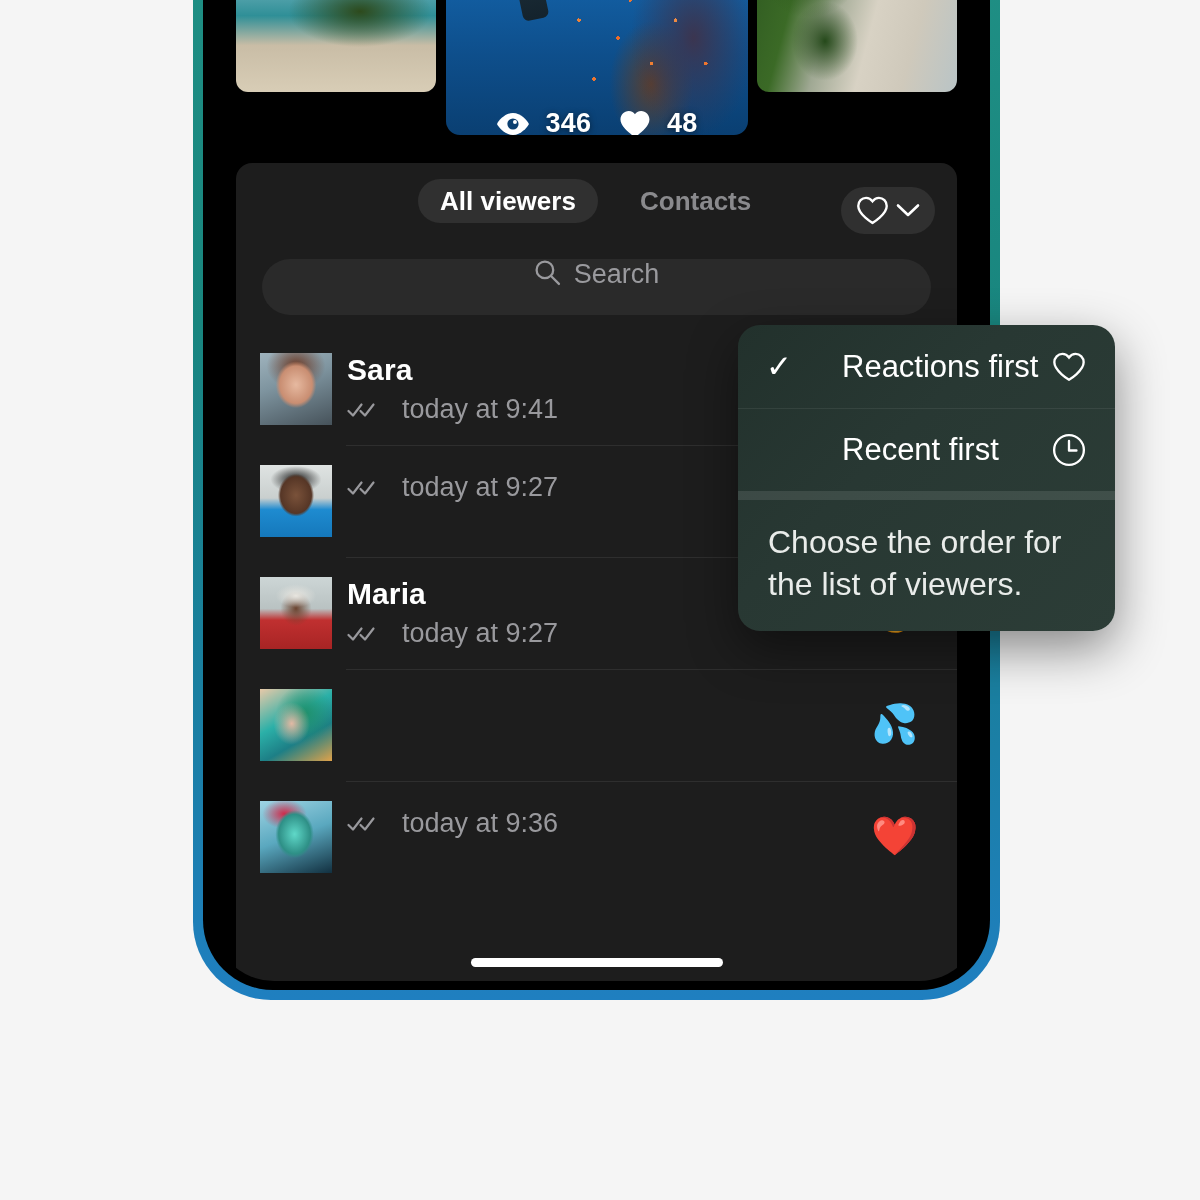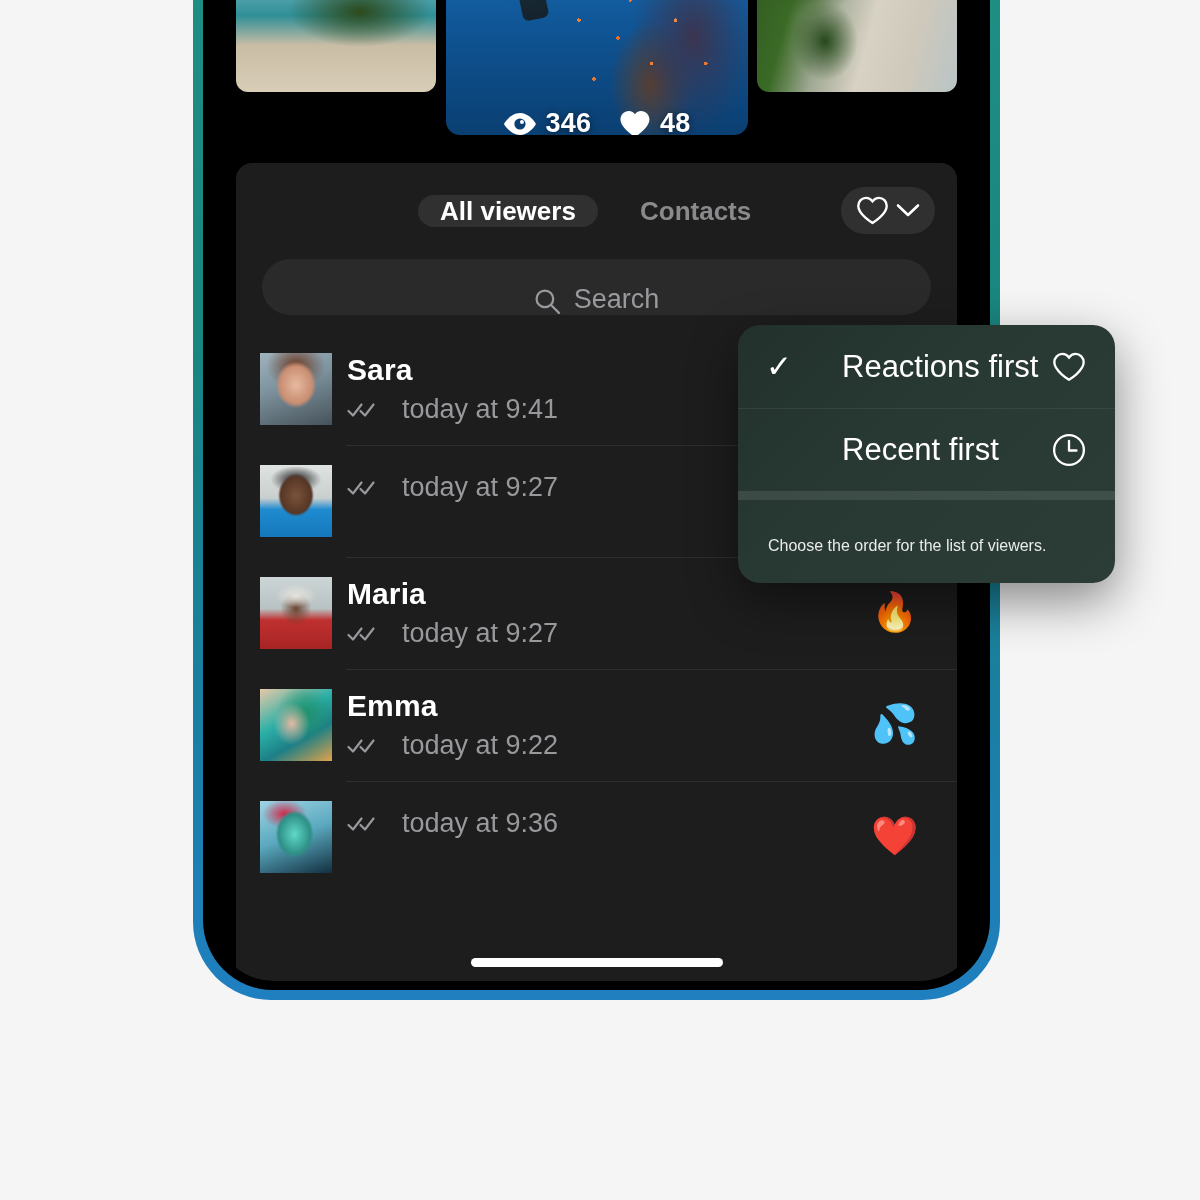--- a/index.html
+++ b/index.html
@@ -85,46 +85,46 @@
       radial-gradient(ellipse 50px 60px at 34% 76%, #25491a 0%, rgba(37,73,26,0) 66%),
       linear-gradient(105deg,#2c5520 0%,#3b6a26 26%,#9fa893 42%,#d8d2c4 60%,#cfc9bb 78%,#b9c4c6 100%);
   }
 
   #story-stats {
     position:absolute; left:50%; transform:translateX(-50%);
     bottom:-4px; display:flex; align-items:center; gap:28px;
     color:#fff; font-size:27px; font-weight:700; letter-spacing:.2px;
     text-shadow:0 1px 6px rgba(0,0,0,.55);
   }
-  .stat { display:flex; align-items:center; gap:9px; }
+  .stat { display:flex; align-items:center; gap:16px; }
 
   
   #viewers-panel {
     position:absolute; left:24px; right:24px; top:243px; bottom:0;
     background:#1d1d1d; border-radius:16px 16px 0 0; overflow:hidden;
   }
 
   #tabbar { position:relative; height:95px; }
   .tab {
-    position:absolute; top:32px; height:32px;
+    position:absolute; top:16px; height:44px;
     display:flex; align-items:center; justify-content:center;
     font-size:26px; font-weight:700; padding:0 22px; border-radius:24px;
   }
   #tab-all { left:182px; background:#303030; color:#fff; }
   #tab-contacts { left:382px; color:#8a8a8d; font-weight:600; }
   #sort-button {
     position:absolute; right:22px; top:24px;
     width:94px; height:47px; border-radius:24px; background:#303030;
     display:flex; align-items:center; justify-content:center; gap:7px;
   }
 
   #search-field {
     position:absolute; left:26px; right:26px; top:96px; height:56px;
     background:#2a2a2a; border-radius:28px;
-    display:flex; align-items:flex-end; justify-content:center; gap:13px;
+    display:flex; align-items:flex-start; justify-content:center; gap:13px;
   }
   #search-placeholder { font-size:27px; color:#9a9a9e; }
 
   #viewer-list { position:absolute; left:0; right:0; top:170px; bottom:0; }
   .viewer-row { position:relative; height:112px; padding-left:24px; }
   .viewer-row + .viewer-row::before {
     content:""; position:absolute; left:110px; right:0; top:0; height:1px;
     background:#2e2e2e;
   }
   .avatar-wrap { position:absolute; left:24px; top:20px; width:72px; height:72px; }
@@ -185,21 +185,21 @@
   }
   .menu-item + .menu-item::before {
     content:""; position:absolute; left:0; right:0; top:0; height:1px;
     background:rgba(255,255,255,.07);
   }
   .menu-check { width:44px; font-size:31px; color:#fff; }
   .menu-label { flex:1; font-size:31px; color:#fff;margin-left:32px; }
   .menu-icon { width:36px; display:flex; align-items:center; justify-content:center; }
   #menu-divider { height:9px; background:rgba(255,255,255,.10); }
   #menu-footer {
-    padding:36px 30px 26px 30px; font-size:16px; line-height:1.3; color:#e9ecea;
+    padding:22px 30px 26px 30px; font-size:32px; line-height:1.3; color:#e9ecea;
   }
 </style>
 </head>
 <body>
 
 <div id="stage">
 
   <div id="phone-frame">
     <div id="phone-body">
       <div id="screen">
@@ -329,32 +329,20 @@
                 </div>
               </div>
               <div class="reaction">🔥</div>
             </div>
 
             <div class="viewer-row">
               <div class="avatar-wrap">
                 <div class="avatar-inner">
                     <div class="face f-emma"></div>
                   </div>
-              </div>
-              <div class="viewer-text">
-                <div class="viewer-name">
-                  <span>Emma</span>
-                </div>
-                <div class="viewer-time">
-                  <svg width="30" height="18" viewBox="0 0 30 18">
-                    <path d="M1.5 10 6 14.5 14.5 3.5" fill="none" stroke="#99999d" stroke-width="2.2" stroke-linecap="round" stroke-linejoin="round"></path>
-                    <path d="M13.5 10 18 14.5 26.5 3.5" fill="none" stroke="#99999d" stroke-width="2.2" stroke-linecap="round" stroke-linejoin="round"></path>
-                  </svg>
-                  <span>today at 9:22</span>
-                </div>
               </div>
               <div class="reaction">💦</div>
             </div>
 
             <div class="viewer-row">
               <div class="avatar-wrap">
                 <div class="avatar-inner">
                     <div class="face f-michael"></div>
                   </div>
               </div>

